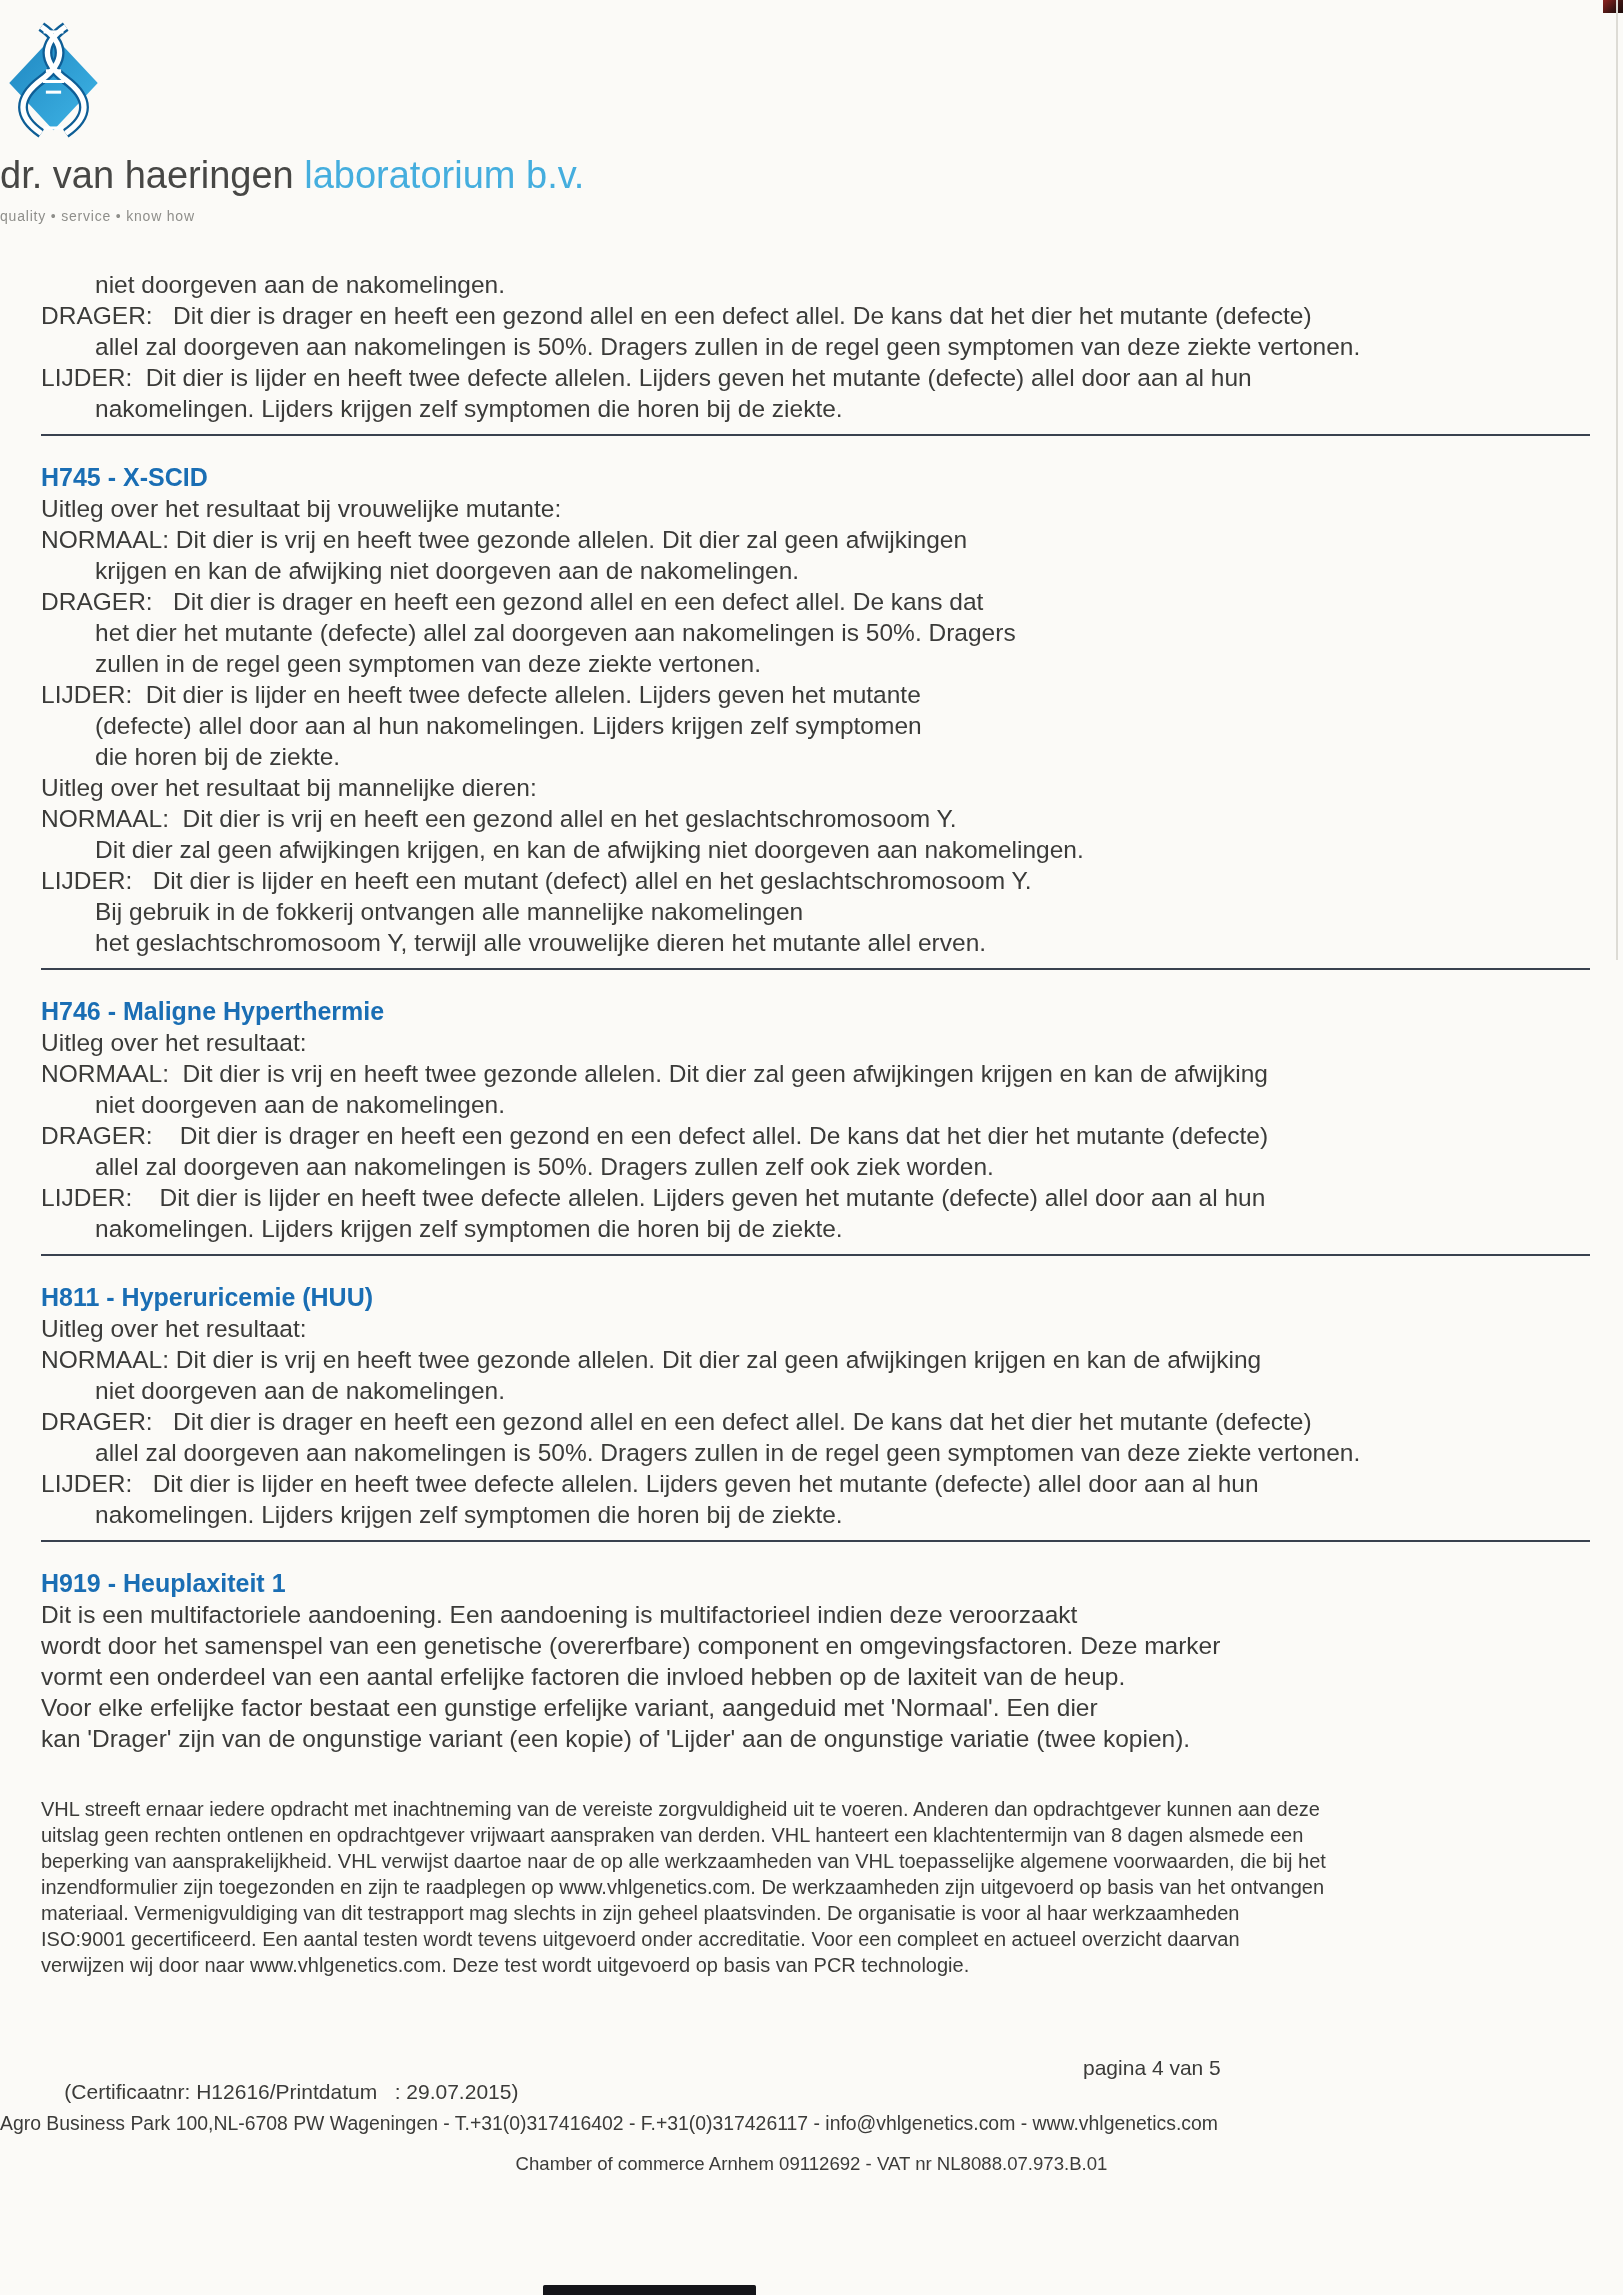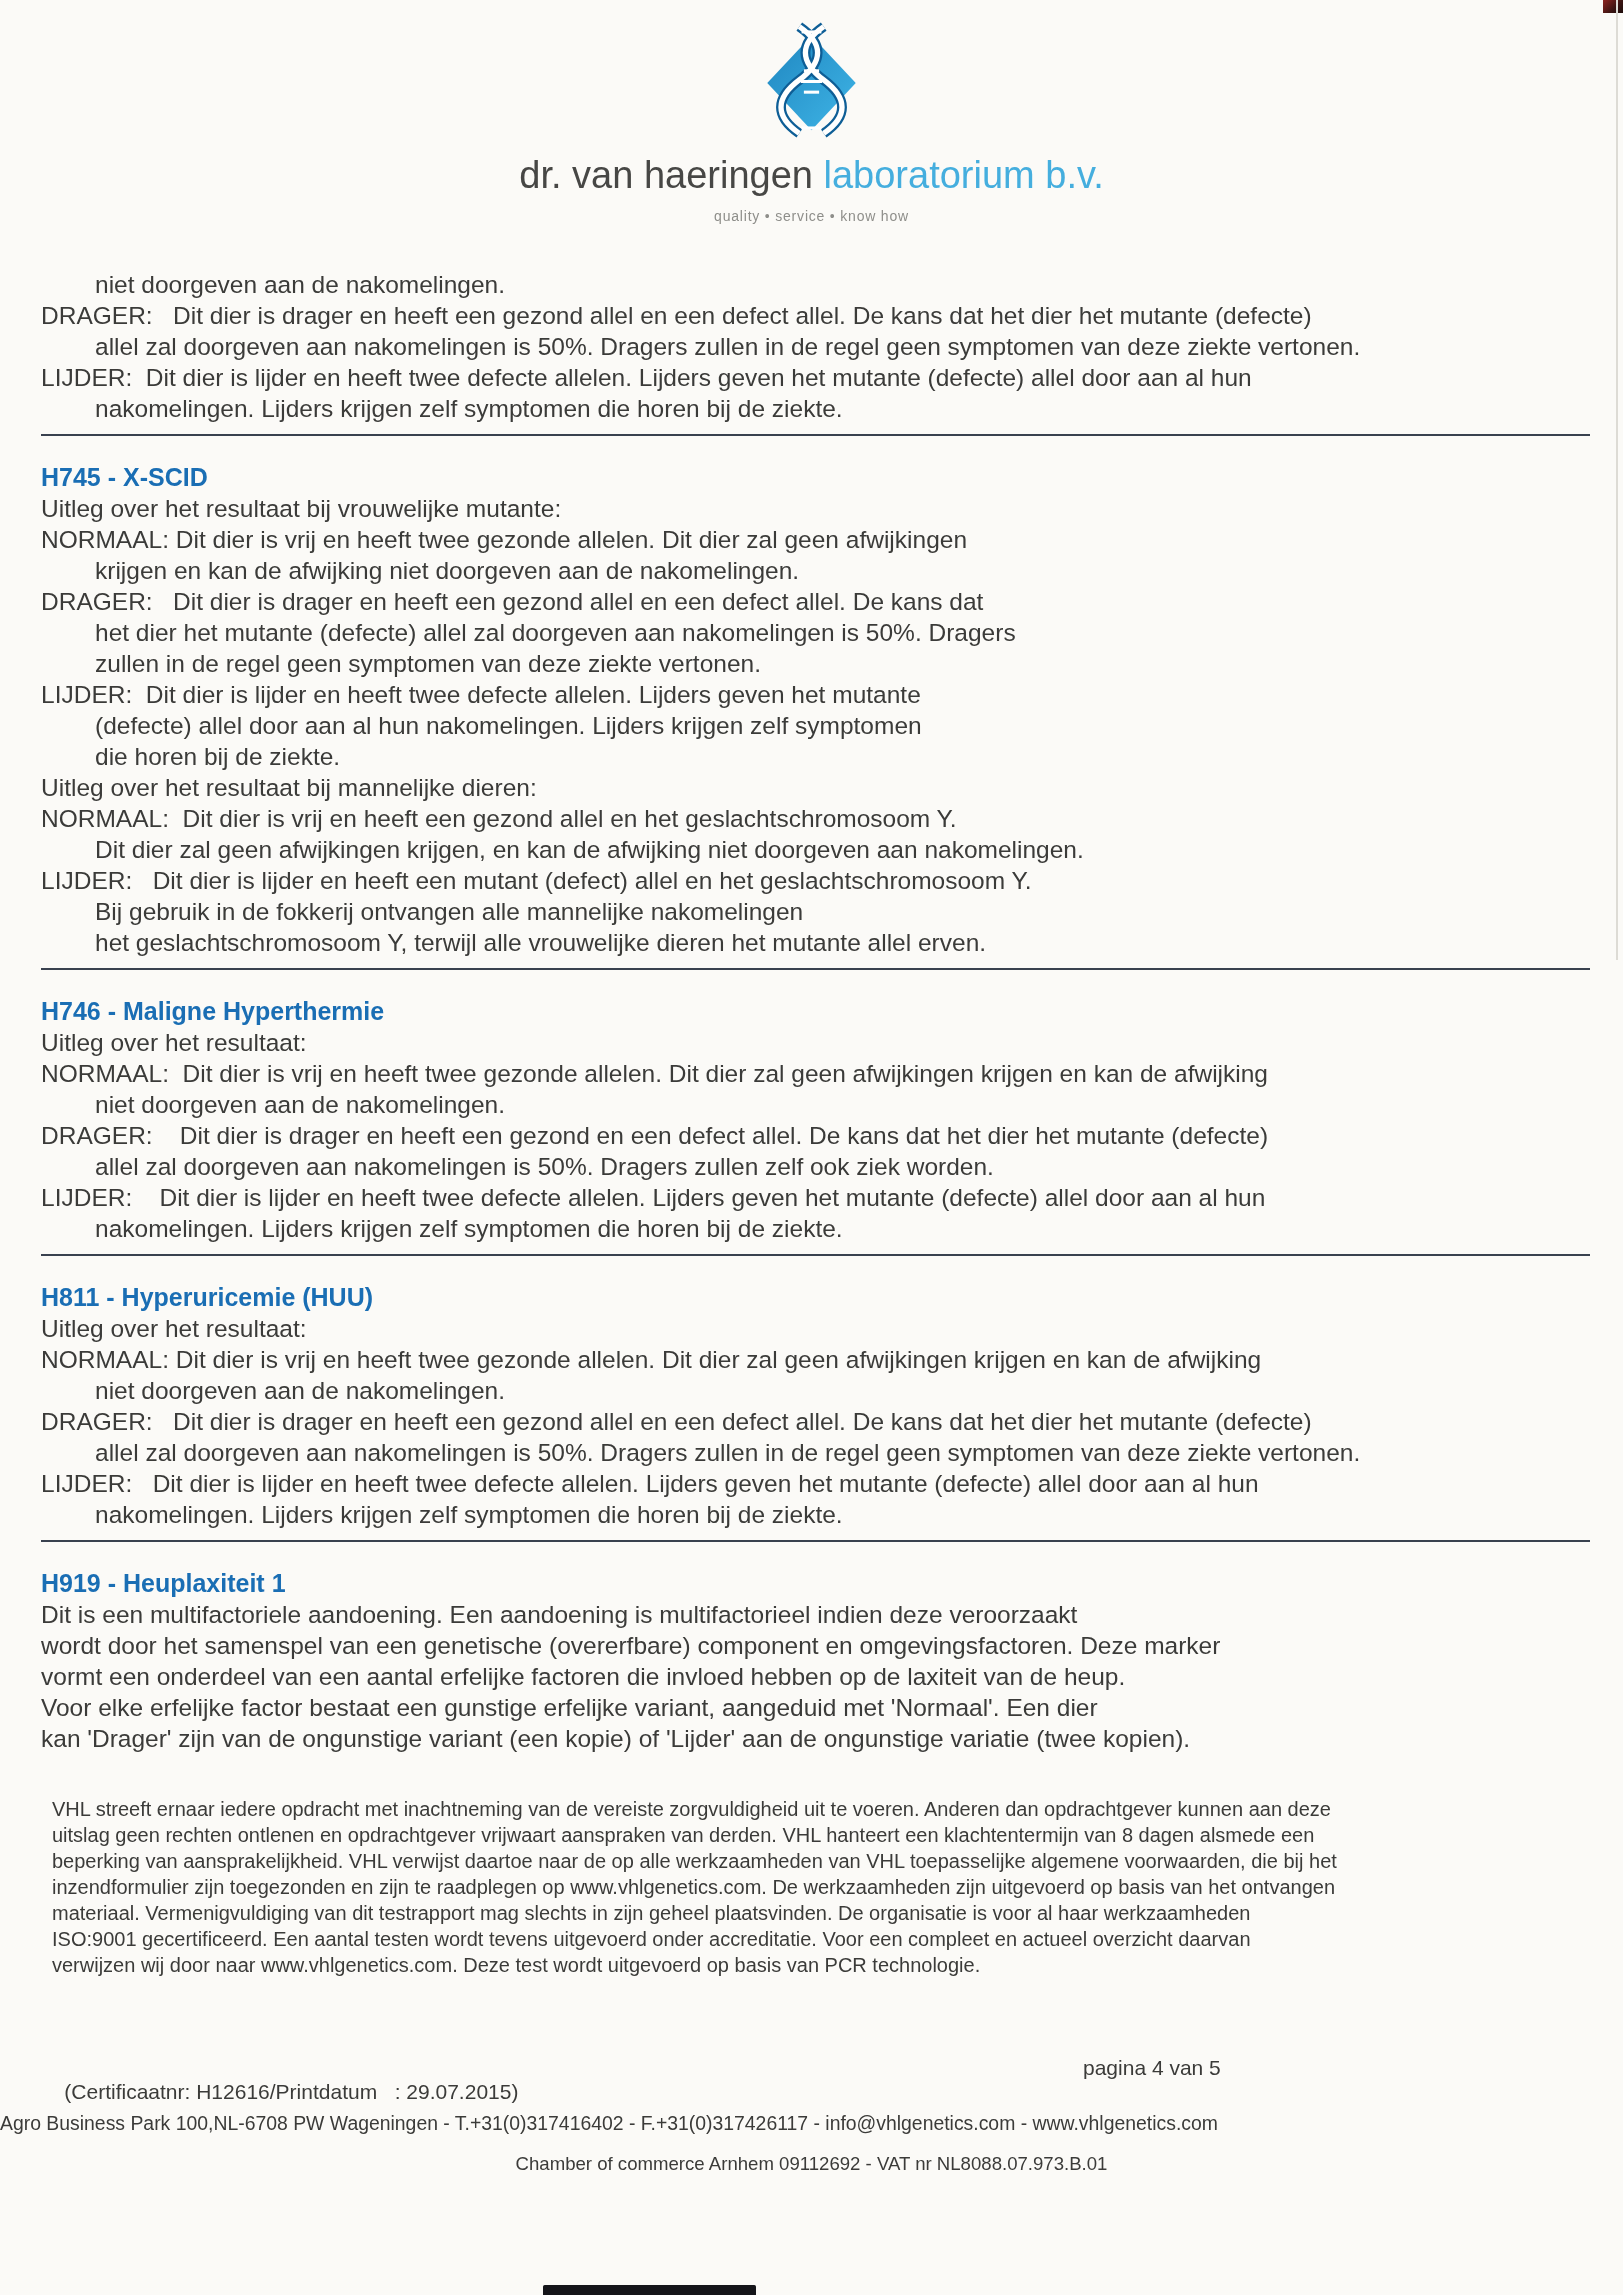--- a/index.html
+++ b/index.html
@@ -5,36 +5,36 @@
   html,body{margin:0;padding:0;background:#e8e8e6;}
   .page{
     position:relative;
     width:1623px;height:2295px;
     background:#fbfaf7;
     font-family:"Liberation Sans", sans-serif;
     color:#3b3b39;
     overflow:hidden;
   }
   
-  .header{position:absolute;top:0;left:0;width:1623px;text-align:center;}
+  .header{position:absolute;top:0;left:0;width:1623px;text-align:left;}
   .logo{margin-top:22px;}
   .brand{font-size:38px;line-height:42px;margin-top:6.8px;color:#474745;}
   .brand-light{color:#45aede;}
   .tagline{font-size:14px;margin-top:12px;color:#8e8e8a;letter-spacing:0.8px;}
   
   .doc-body{
     position:absolute;top:269px;left:41px;width:1549px;
     font-size:24.5px;line-height:31px;
   }
   .line{white-space:pre-wrap;}
   .ind-1{padding-left:54px;}
   .rule{height:0;border-top:2.5px solid #39414f;margin:10px 0 26px 0;}
   .section-heading{color:#1a6eb4;font-weight:bold;font-size:25px;line-height:31px;}
   .disclaimer{margin-top:42px;font-size:20px;line-height:26px;}
-  .dline{white-space:pre-wrap;margin-left:11px;}
+  .dline{white-space:pre-wrap;}
   
   .footer-cert{position:absolute;top:2056px;left:41px;width:1549px;font-size:21px;white-space:pre-wrap;}
   .page-num{position:absolute;left:1042px;top:0;}
   .footer-address{position:absolute;top:2112px;left:0;width:1623px;text-align:left;font-size:19.4px;color:#3b3b39;}
   .footer-chamber{position:absolute;top:2153px;left:0;width:1623px;text-align:center;font-size:18.6px;color:#3b3b39;}
   
   .artifact-corner{position:absolute;top:0;right:0;width:20px;height:12.7px;
     background:linear-gradient(135deg,#8f2420 0%,#3a1412 60%,#1c0c0b 100%);}
   .artifact-bar{position:absolute;left:543px;bottom:0;width:213px;height:10px;background:#15151a;border-radius:1.7px 1.7px 0 0;}
   .artifact-edge{position:absolute;top:0;right:5px;width:1.7px;height:960px;background:#dddbd5;}

